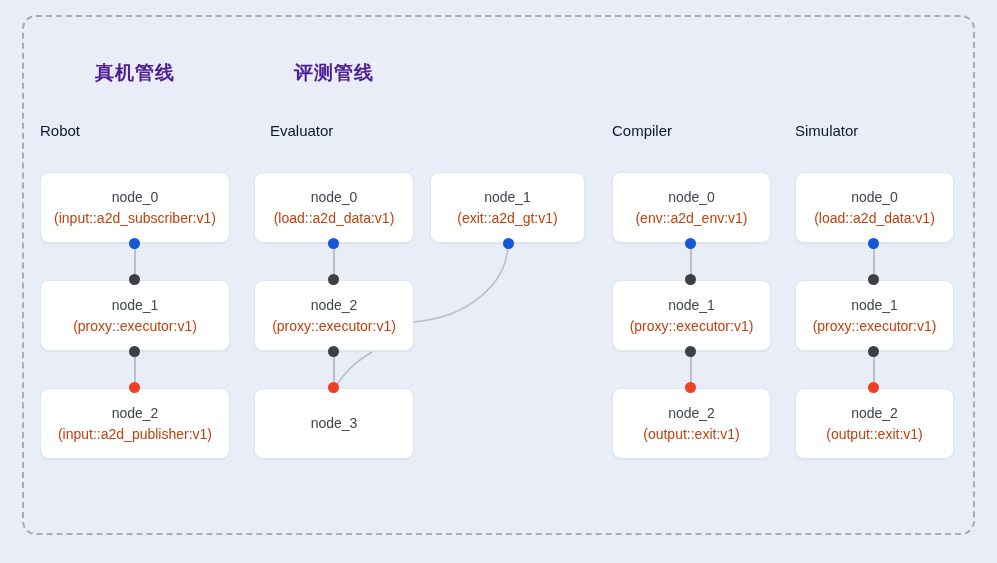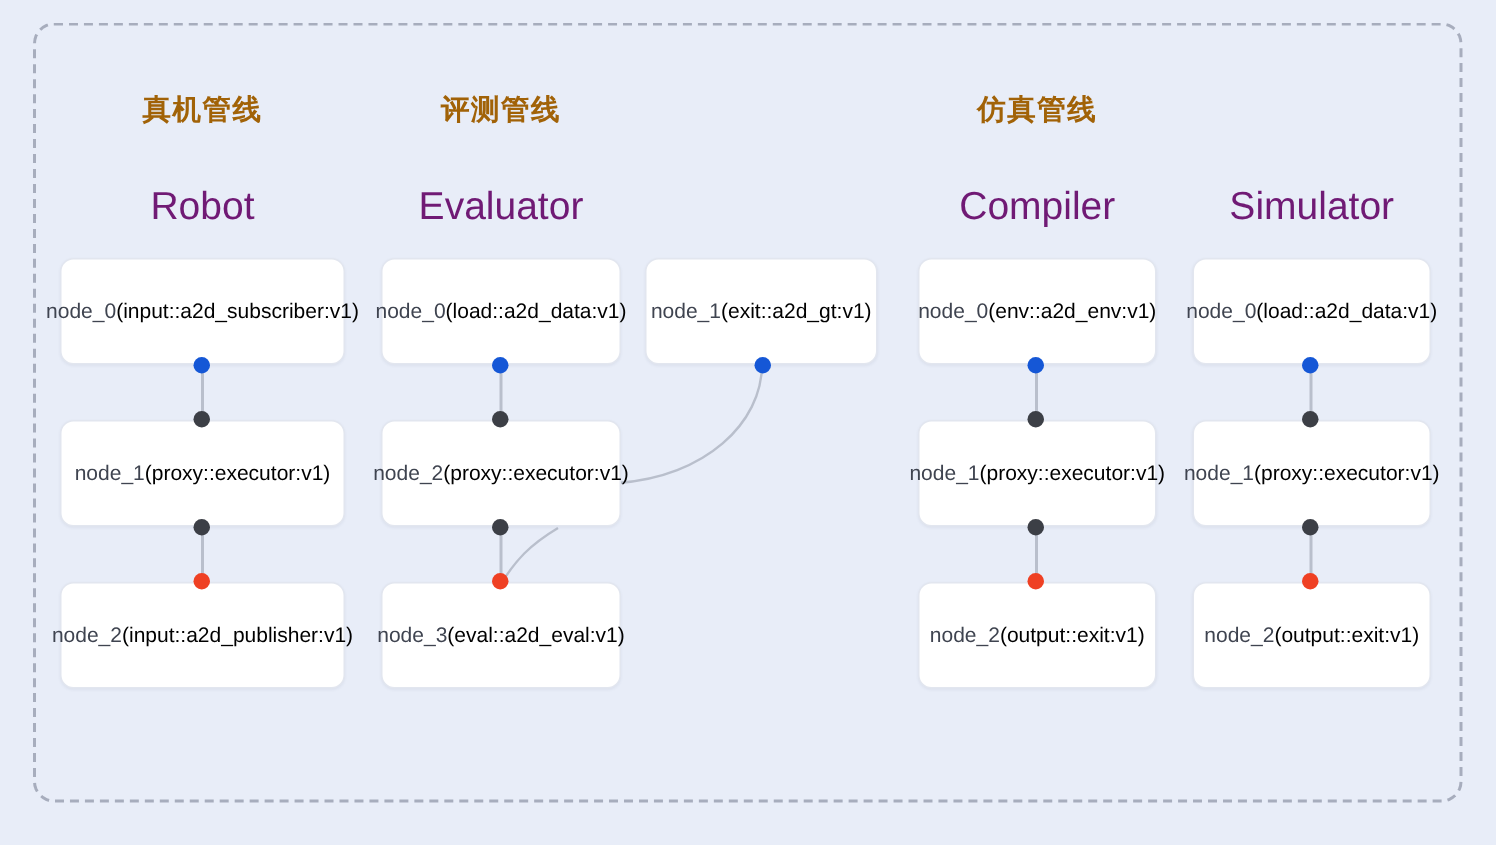--- a/index.html
+++ b/index.html
@@ -48,59 +48,58 @@
     top: 0;
   }
 
   .col-title {
     position: absolute;
     top: 60px;
     width: 100%;
     text-align: center;
     font-size: 19px;
     font-weight: bold;
-    color: #a16207;
+    color: #4c1d95;
     letter-spacing: 1px;
     white-space: nowrap;
   }
 
   .col-subtitle {
     position: absolute;
     top: 122px;
     width: 100%;
-    text-align: center;
-    font-size: 26px;
-    color: #701a75;
+    font-size: 15px;
+    color: #0f172a;
     white-space: nowrap;
   }
 
   
   .node {
     position: absolute;
     box-sizing: border-box;
     background: #ffffff;
     border: 1px solid #e2e6ef;
     border-radius: 9px;
     box-shadow: 0 1px 2px rgba(60,70,100,0.07);
     display: flex;
-    flex-direction: row;
+    flex-direction: column;
     align-items: center;
     justify-content: center;
     text-align: center;
   }
 
   .node-id {
     font-size: 14px;
     color: #3f4450;
     line-height: 21px;
   }
 
   .node-type {
     font-size: 14px;
-    color: #000000;
+    color: #c2410c;
     line-height: 21px;
     white-space: nowrap;
   }
 
   
   .dot {
     position: absolute;
     width: 11px;
     height: 11px;
     border-radius: 50%;
@@ -159,53 +158,51 @@
       <div class="edge-line" style="left:94px; top:351px; height:37px;"></div>
 
       <div class="dot dot-blue" style="left:89px; top:238px;"></div>
       <div class="dot dot-dark" style="left:89px; top:274px;"></div>
       <div class="dot dot-dark" style="left:89px; top:346px;"></div>
       <div class="dot dot-red" style="left:89px; top:382px;"></div>
     </div>
 
     <div class="column" style="left:254px; width:335px; height:496px;">
       <div class="col-title" style="left:0px; width:160px;">评测管线</div>
-      <div class="col-subtitle" style="left:0px; width:160px;">Evaluator</div>
+      <div class="col-subtitle" style="left:16px; width:160px;">Evaluator</div>
 
       <div class="node" style="left:0px; top:172px; width:160px; height:71px;">
         <div class="node-id">node_0</div>
         <div class="node-type">(load::a2d_data:v1)</div>
       </div>
       <div class="node" style="left:0px; top:280px; width:160px; height:71px;">
         <div class="node-id">node_2</div>
         <div class="node-type">(proxy::executor:v1)</div>
       </div>
       <div class="node" style="left:0px; top:388px; width:160px; height:71px;text-align:right;">
         <div class="node-id">node_3</div>
-        <div class="node-type">(eval::a2d_eval:v1)</div>
       </div>
 
       <div class="node" style="left:176px; top:172px; width:155px; height:71px;">
         <div class="node-id">node_1</div>
         <div class="node-type">(exit::a2d_gt:v1)</div>
       </div>
 
       <div class="edge-line" style="left:79px; top:243px; height:37px;"></div>
       <div class="edge-line" style="left:79px; top:351px; height:37px;"></div>
 
       <div class="dot dot-blue" style="left:74px; top:238px;"></div>
       <div class="dot dot-dark" style="left:74px; top:274px;"></div>
       <div class="dot dot-dark" style="left:74px; top:346px;"></div>
       <div class="dot dot-red" style="left:74px; top:382px;"></div>
 
       <div class="dot dot-blue" style="left:249px; top:238px;"></div>
     </div>
 
     <div class="column" style="left:612px; width:159px; height:563px;">
-      <div class="col-title">仿真管线</div>
       <div class="col-subtitle">Compiler</div>
 
       <div class="node" style="left:0px; top:172px; width:159px; height:71px;">
         <div class="node-id">node_0</div>
         <div class="node-type">(env::a2d_env:v1)</div>
       </div>
       <div class="node" style="left:0px; top:280px; width:159px; height:71px;">
         <div class="node-id">node_1</div>
         <div class="node-type">(proxy::executor:v1)</div>
       </div>

